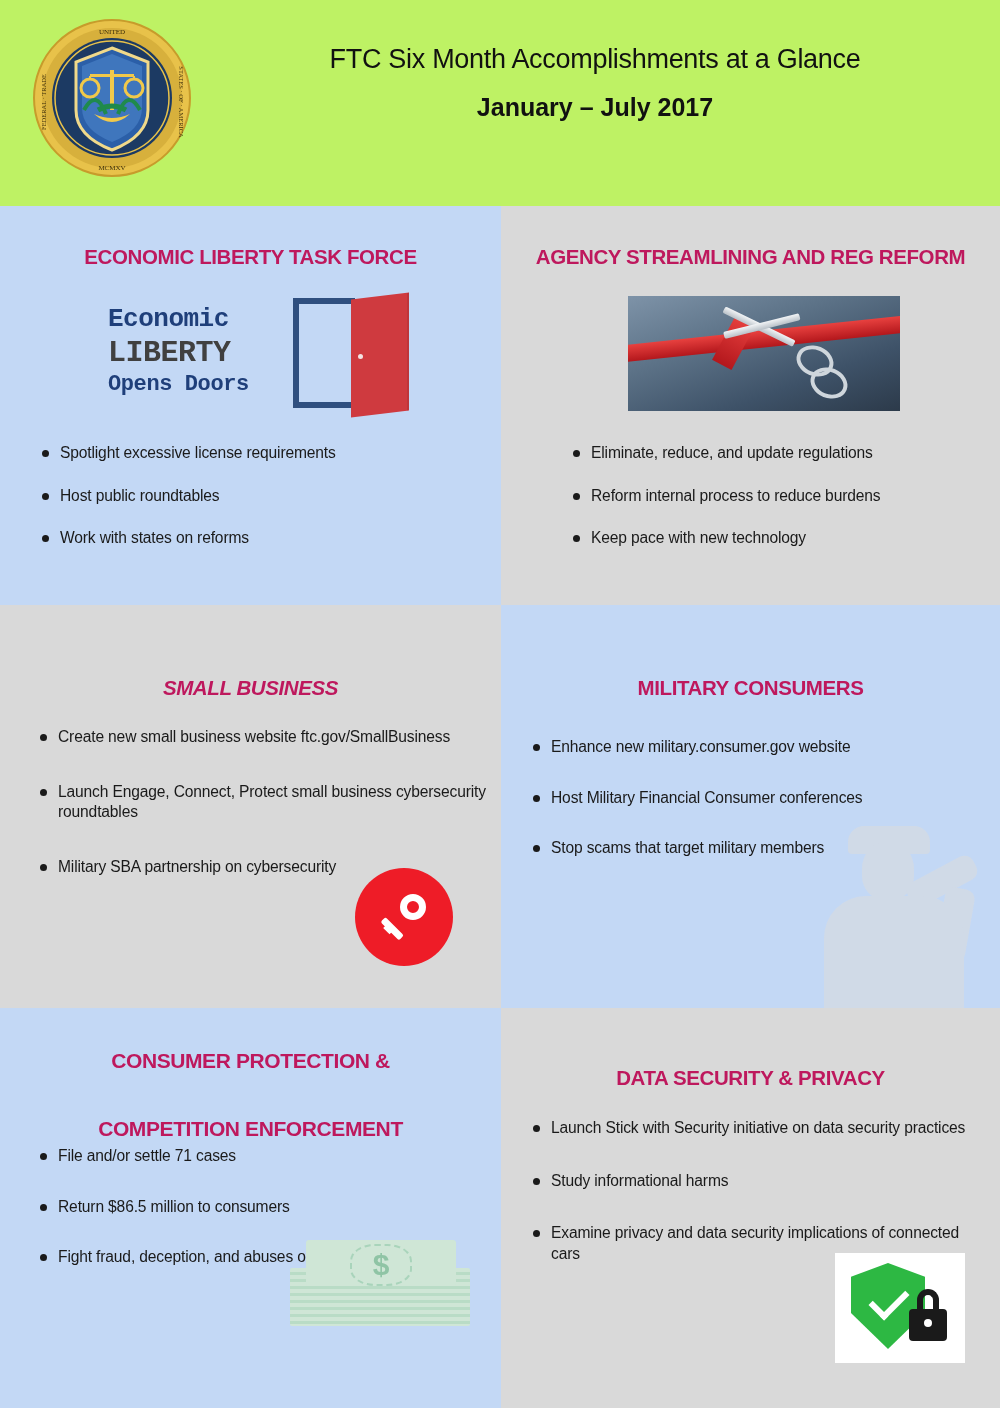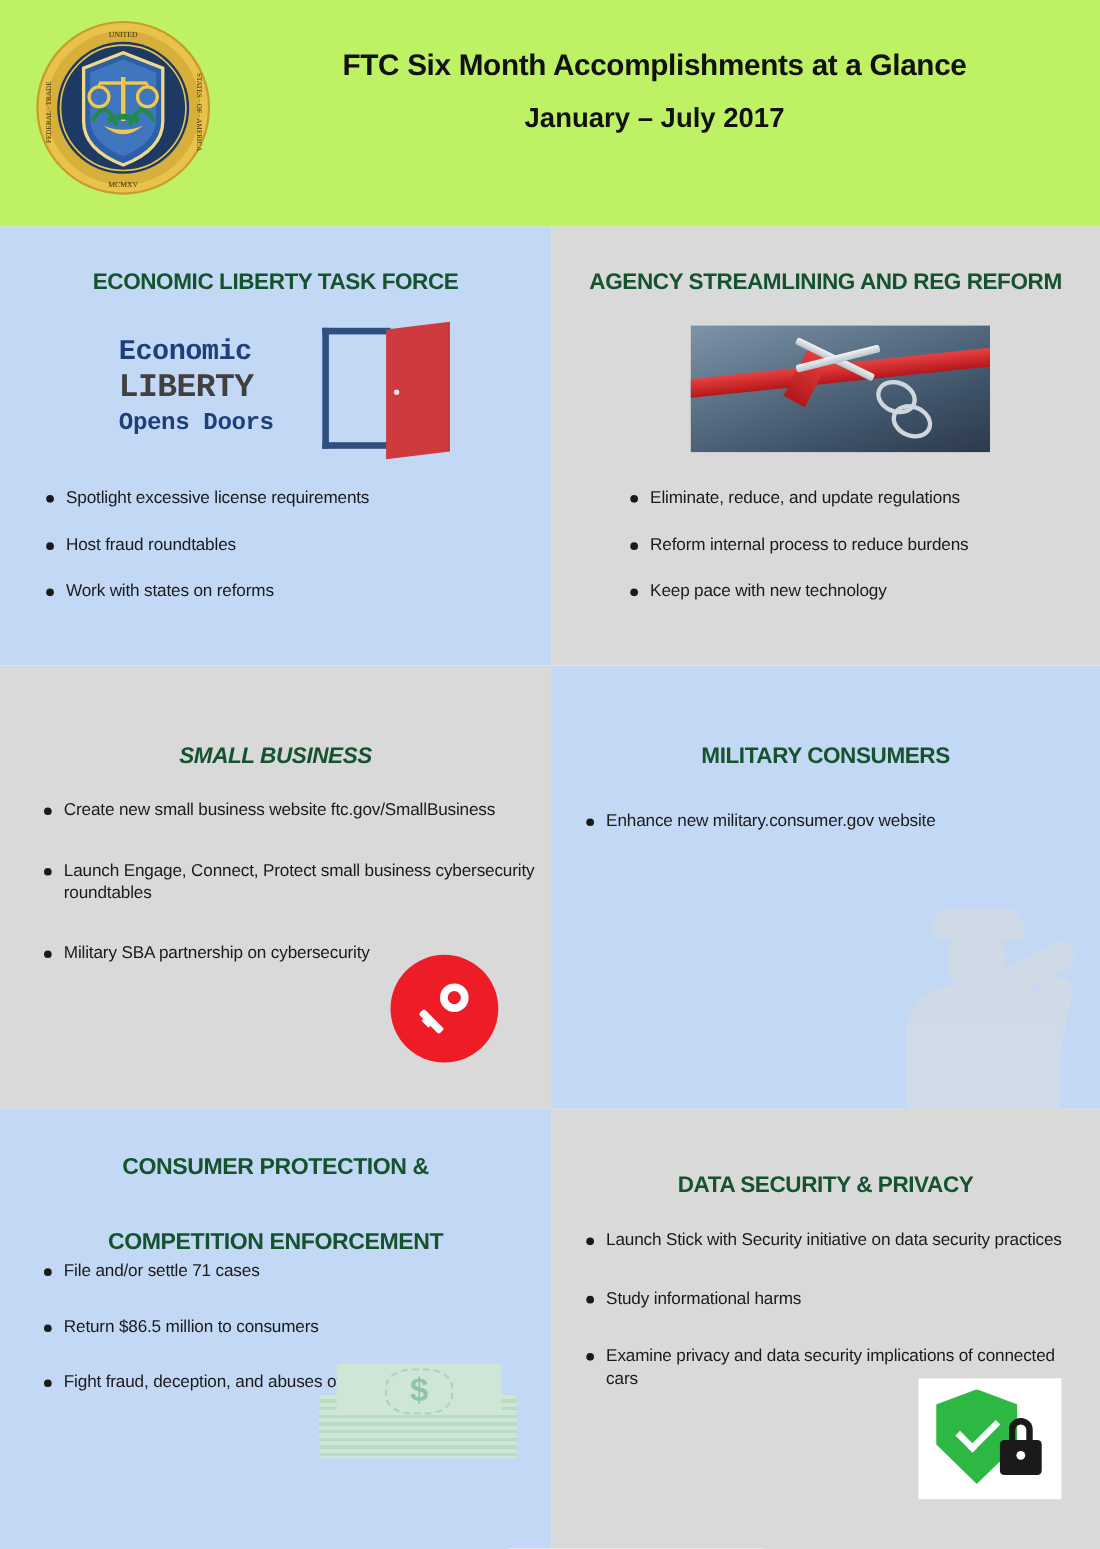--- a/index.html
+++ b/index.html
@@ -32,21 +32,21 @@
   }
   .header-text {
     position: absolute;
     left: 200px;
     right: 10px;
     top: 44px;
     text-align: center;
   }
   .header-title {
     font-size: 27px;
-    font-weight: bold;
+    font-weight: normal;
     letter-spacing: -0.3px;
     color: #111;
     margin-bottom: 18px;
   }
   .header-sub {
     font-size: 25px;
     font-weight: bold;
     color: #111;
   }
 
@@ -62,21 +62,21 @@
     overflow: hidden;
     padding: 0;
   }
   .blue  { background: #c3d8f5; }
   .gray  { background: #d9d9d9; }
 
   .cell-title {
     text-align: center;
     font-size: 20.5px;
     font-weight: bold;
-    color: #14532d;
+    color: #be185d;
     letter-spacing: -0.4px;
     line-height: 1.45;
   }
   .cell-title.two-line { font-size: 21px; }
 
   ul.bullets {
     list-style: none;
     margin: 0;
     padding: 0;
   }
@@ -395,21 +395,21 @@
         <div class="el-liberty">LIBERTY</div>
         <div class="el-opens">Opens Doors</div>
       </div>
       <div class="door-frame"></div>
       <div class="door-leaf"></div>
       <div class="door-knob"></div>
     </div>
 
     <ul class="bullets">
       <li>Spotlight excessive license requirements</li>
-      <li>Host fraud roundtables</li>
+      <li>Host public roundtables</li>
       <li>Work with states on reforms</li>
     </ul>
   </div>
 
   <div class="cell gray c2">
     <div class="cell-title">AGENCY STREAMLINING AND REG REFORM</div>
 
     <div class="ribbon-photo">
       <div class="ribbon"></div>
       <div class="ribbon-cut"></div>
@@ -442,20 +442,22 @@
         <div class="key-tooth"></div>
       </div>
     </div>
   </div>
 
   <div class="cell blue c4">
     <div class="cell-title">MILITARY CONSUMERS</div>
 
     <ul class="bullets">
       <li>Enhance new military.consumer.gov website</li>
+      <li>Host Military Financial Consumer conferences</li>
+      <li>Stop scams that target military members</li>
     </ul>
 
     <div class="soldier">
       <div class="sol-cap"></div>
       <div class="sol-head"></div>
       <div class="sol-arm"></div>
       <div class="sol-arm2"></div>
       <div class="sol-body"></div>
     </div>
   </div>

